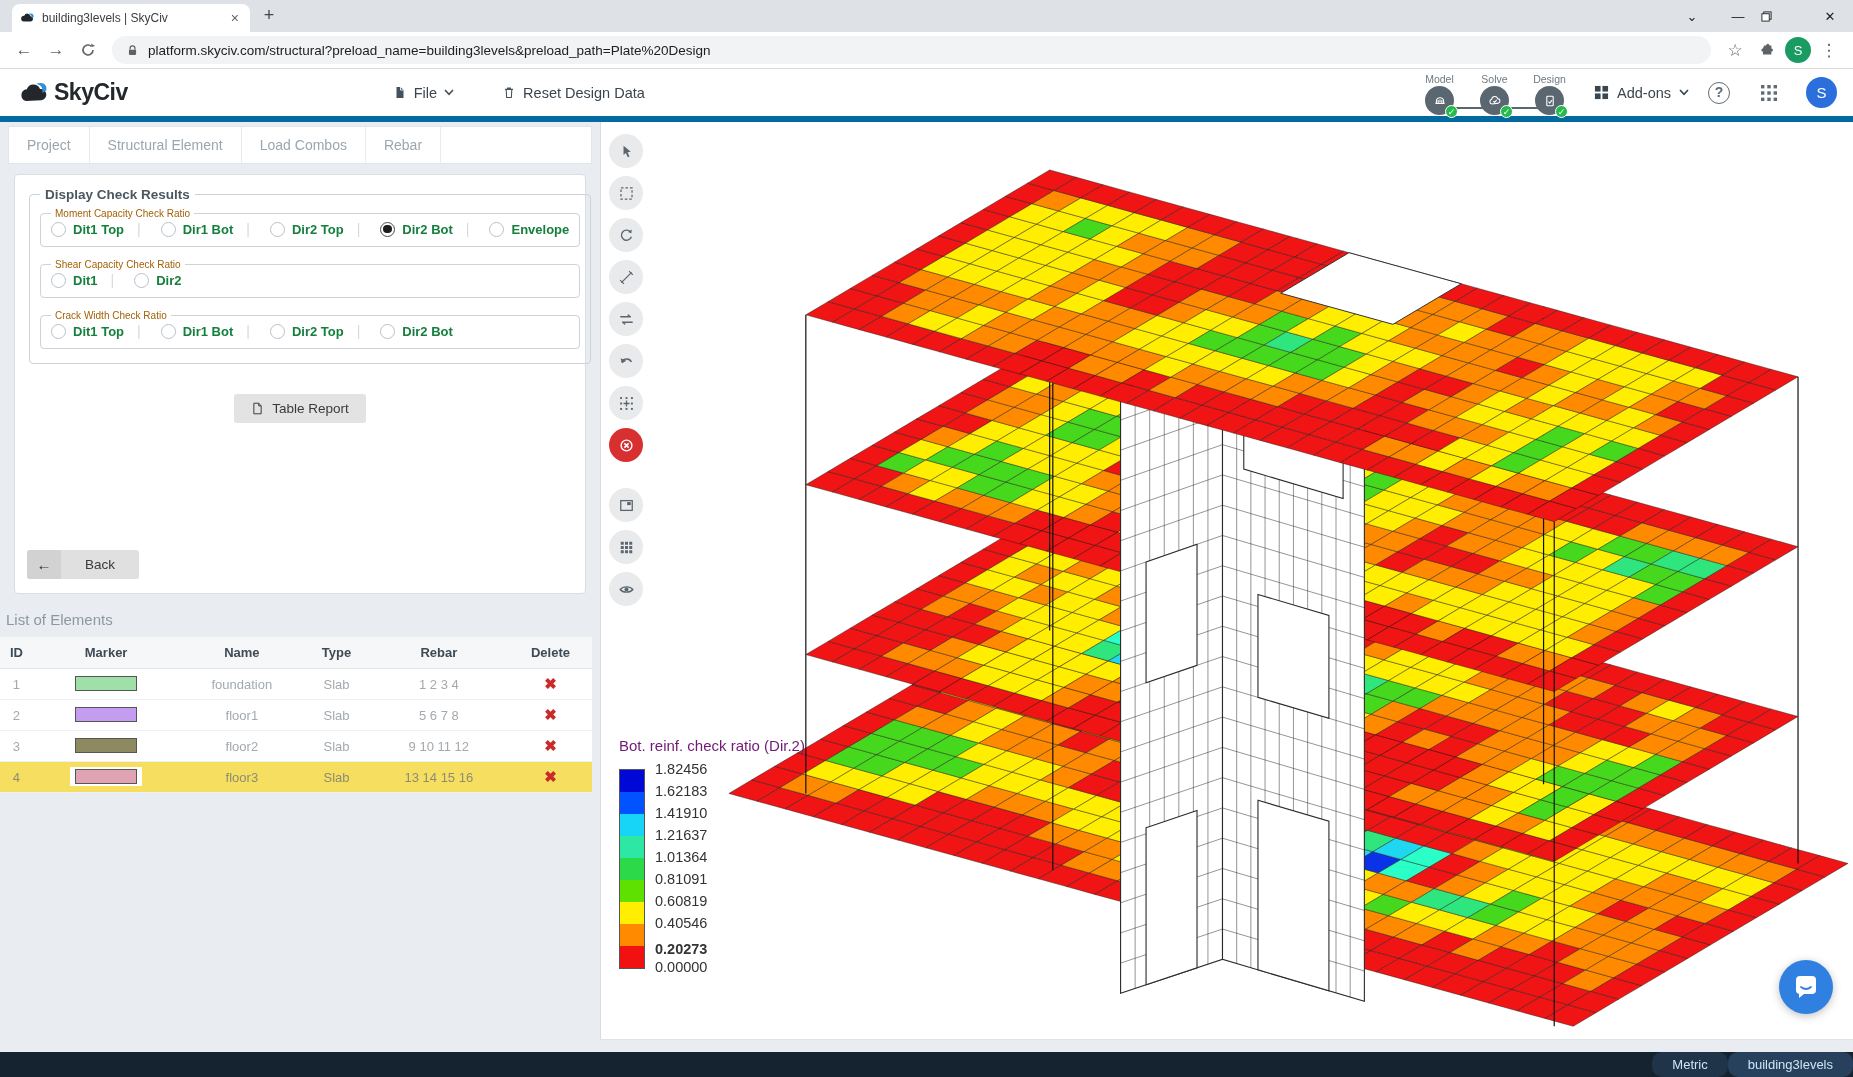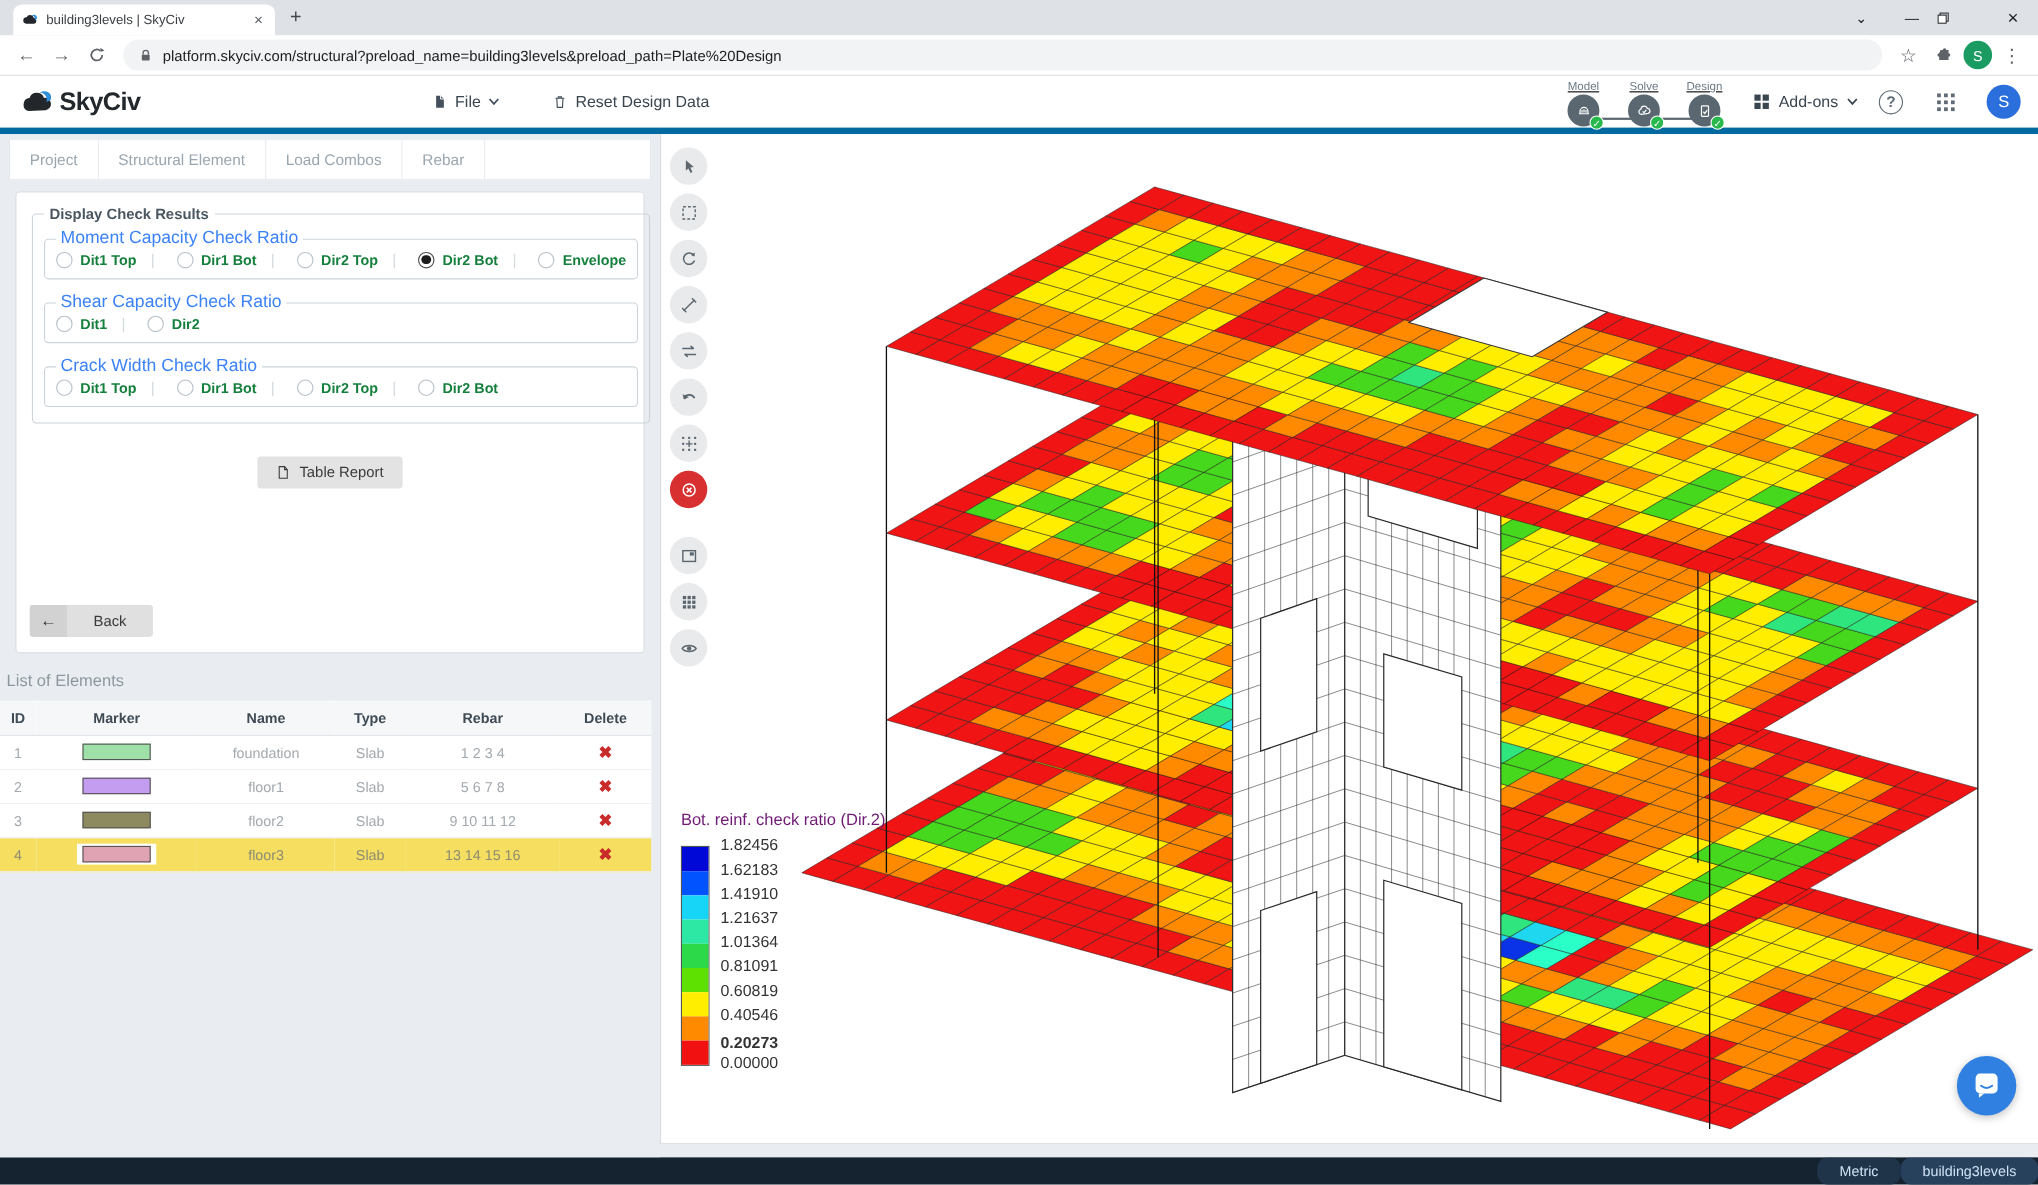--- a/index.html
+++ b/index.html
@@ -23,40 +23,40 @@
 
   
   .appbar { height:53px; background:#fff; border-bottom:6px solid #0369a1; display:flex; align-items:center; padding:0 18px; position:relative; }
   .brand { display:flex; align-items:center; gap:2px; }
   .brand-text { font-size:23px; font-weight:700; color:#23282d; letter-spacing:-0.5px; }
   .menu-item { display:flex; align-items:center; gap:7px; font-size:14.5px; color:#39454f; padding:6px 10px; }
   .file-item { margin-left:255px; }
   .reset-item { margin-left:28px; }
   .pipe { position:absolute; left:1412px; top:4px; width:165px; }
   .pipe-line { position:absolute; left:18px; right:18px; top:34px; height:2px; background:#5b6770; }
-  .pstep { position:absolute; width:55px; text-align:center;text-decoration:underline; }
+  .pstep { position:absolute; width:55px; text-align:center; }
   .pstep .plabel { font-size:10.5px; color:#6c7a86; display:block; margin-bottom:1px; }
   .pcirc { position:relative; width:29px; height:29px; border-radius:50%; background:#5b6770; margin:0 auto; display:flex; align-items:center; justify-content:center; }
   .badge { position:absolute; right:-4px; bottom:-3px; width:13px; height:13px; border-radius:50%; background:#27b94c; color:#fff; font-size:9px; line-height:13px; text-align:center; border:1.5px solid #fff; }
   .addons { position:absolute; left:1594px; display:flex; align-items:center; gap:8px; font-size:14.5px; color:#39454f; }
   .help-circ { position:absolute; left:1708px; width:22px; height:22px; border-radius:50%; border:1.8px solid #5f6b76; color:#5f6b76; font-size:14px; font-weight:700; text-align:center; line-height:19px; }
   .apps-grid { position:absolute; left:1760px; }
   .avatar-lg { position:absolute; left:1806px; width:31px; height:31px; border-radius:50%; background:#2a6fdb; color:#fff; font-size:15px; display:flex; align-items:center; justify-content:center; }
 
   
   .main { position:relative; height:930px; background:#e9edf1; }
   .left-panel { position:absolute; left:0; top:0; width:600px; height:100%; background:#e9edf1; }
   .ptabs { margin:4px 8px 0; background:#fff; border:1px solid #e2e6ea; display:flex; height:38px; align-items:stretch; }
   .ptab { padding:0 18px; display:flex; align-items:center; font-size:14px; color:#9aa6b0; border-right:1px solid #e8ecef; }
   .card { position:relative; margin:10px 14px 0; background:#fff; border:1px solid #d9dee3; border-radius:4px; height:420px; padding:12px 14px; }
   fieldset { border:1px solid #ccd3d9; border-radius:4px; }
   .main-fs { padding:2px 10px 2px; }
   .main-fs > legend { font-size:13.5px; font-weight:700; color:#4a5761; padding:0 5px; }
   .grp { margin:4px 0 12px; padding:0 10px 9px; }
-  .grp legend { font-size:16px; color:#3b82f6; padding:0 4px; }
+  .grp legend { font-size:10px; color:#a16207; padding:0 4px; }
   .opts { display:flex; align-items:center; margin-top:2px; }
   .opt { display:inline-flex; align-items:center; gap:7px; }
   .opt:not(:first-child)::before { content:"|"; color:#d4dade; margin:0 13px; font-size:14px; }
   .radio { width:15px; height:15px; border-radius:50%; border:1.8px solid #b9c1c8; background:#fff; position:relative; flex:0 0 auto; }
   .radio.sel { border-color:#4a4a4a; }
   .radio.sel::after { content:""; position:absolute; inset:2.2px; border-radius:50%; background:#1c1c1c; }
   .olbl { font-size:13px; font-weight:700; color:#15803d; white-space:nowrap; }
   .report-btn { display:flex; align-items:center; gap:8px; margin:30px auto 0; background:#e3e3e3; border-radius:3px; padding:7px 17px; font-size:13.5px; color:#3a3a3a; }
   .back-btn { position:absolute; left:12px; bottom:14px; display:flex; align-items:stretch; background:#e0e0e0; border-radius:3px; overflow:hidden; }
   .back-seg { width:34px; background:#d2d2d2; display:flex; align-items:center; justify-content:center; color:#2f2f2f; font-size:15px; }

